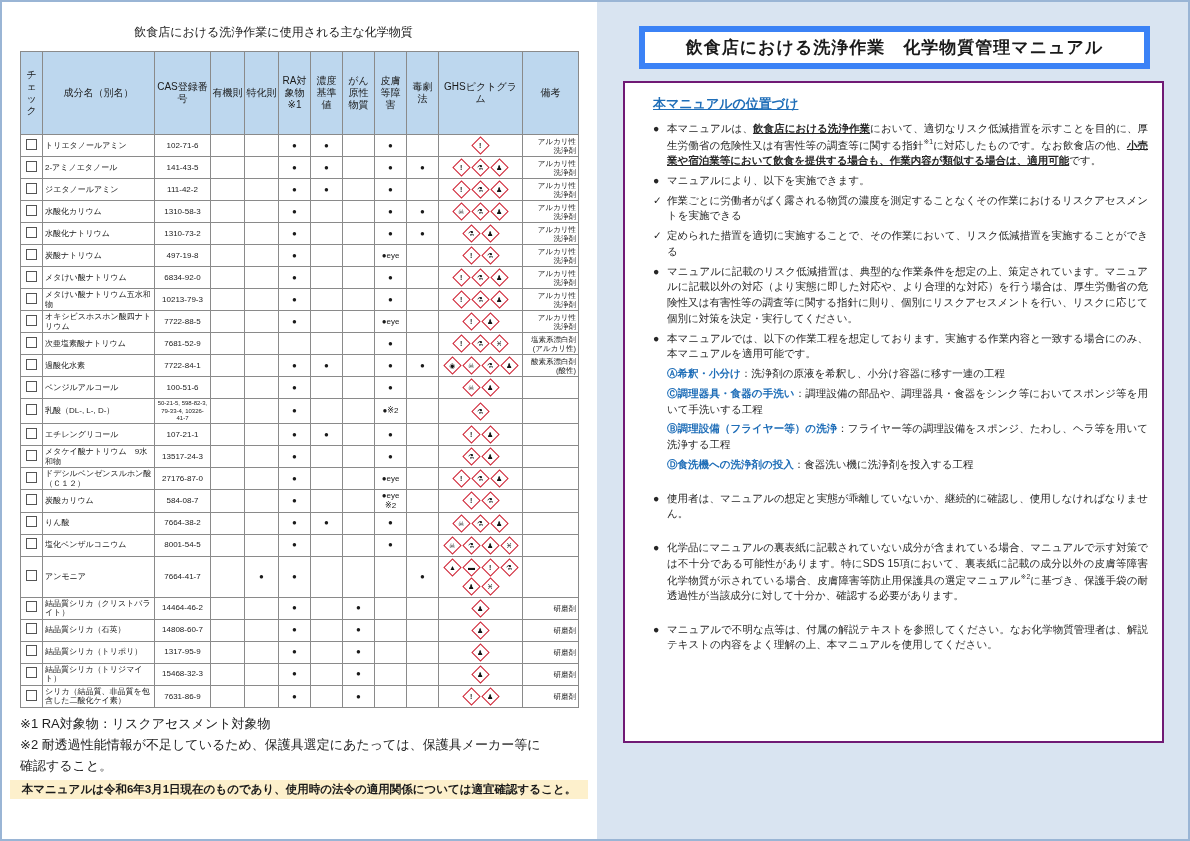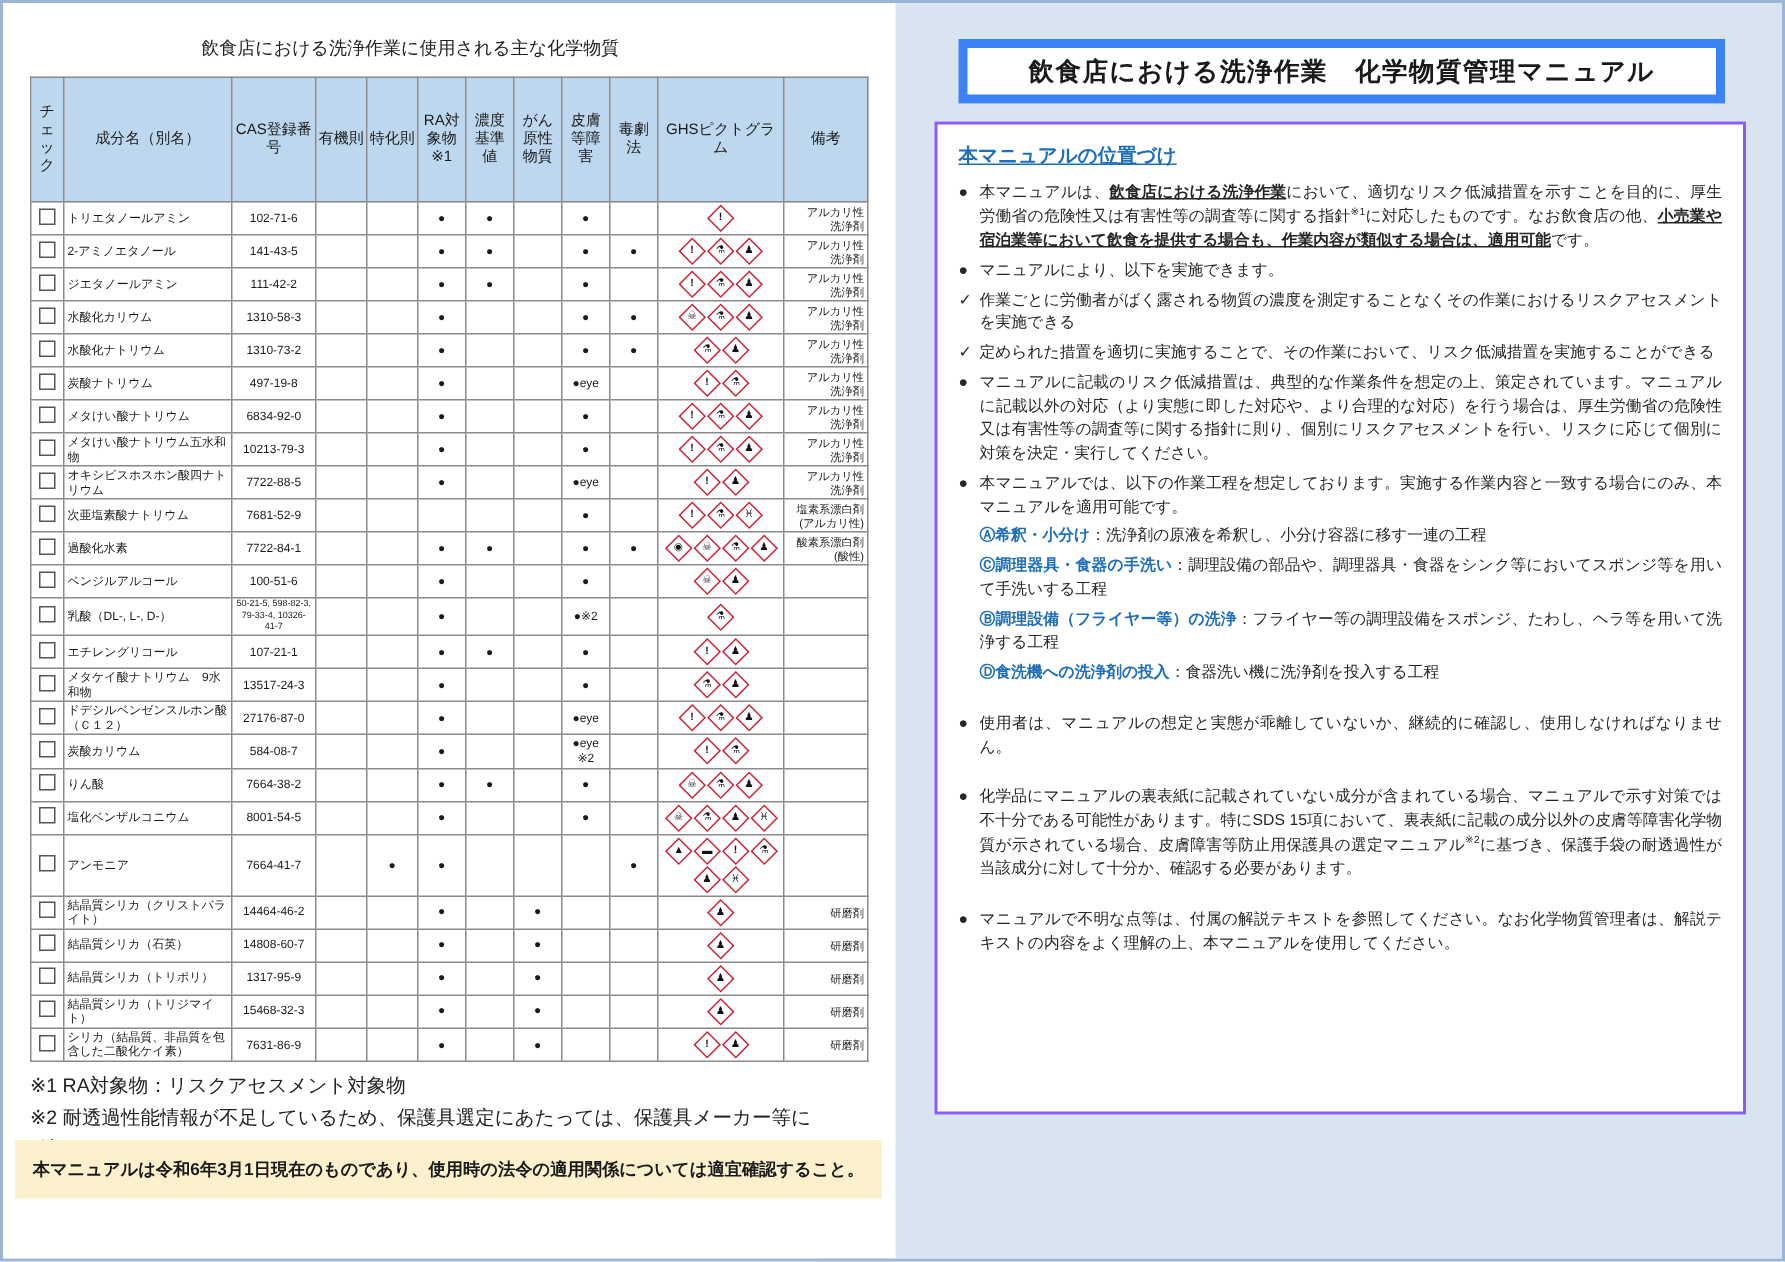--- a/index.html
+++ b/index.html
@@ -14,25 +14,25 @@
   td.c{text-align:center;}
   td.nm{text-align:left;font-size:8px;}
   td.dot{font-size:8px;white-space:pre-line;}
   td.sm{font-size:6px;line-height:1.25;}
   td.rem{text-align:right;font-size:7.5px;white-space:pre-line;}
   .cb{display:inline-block;width:9px;height:9px;border:1px solid #555;background:#fff;}
   .ghs-cell{text-align:center;}
   .gh{display:inline-flex;align-items:center;justify-content:center;width:11px;height:11px;border:1px solid #cf2233;background:#fff;transform:rotate(45deg);margin:3px 3px;}
   .gh>span{transform:rotate(-45deg);font-size:7px;font-weight:bold;color:#111;line-height:1;}
   .tfoot{margin:6px 0 0 18px;font-size:13px;line-height:1.6;color:#222;}
-  .banner{position:absolute;left:8px;bottom:40px;width:578px;background:#fdf0cc;text-align:center;font-weight:bold;font-size:11.5px;padding:12px 0;}
+  .banner{position:absolute;left:8px;bottom:40px;width:578px;background:#fdf0cc;text-align:center;font-weight:bold;font-size:11.5px;padding:2px 0;}
   
   .right{position:absolute;left:595px;top:0;width:591px;height:100%;background:#d9e4f1;}
   .r-title{margin:24px 38px 12px 42px;border:6px solid #3b82f6;background:#fff;text-align:center;font-weight:bold;font-size:17px;padding:4px 0;letter-spacing:1px;}
-  .r-box{margin:0 24px 0 26px;border:2px solid #8b5cf6;background:#fff;padding:10px 14px 12px 14px;min-height:662px;box-sizing:border-box;}
+  .r-box{margin:0 24px 0 26px;border:2px solid #701a75;background:#fff;padding:10px 14px 12px 28px;min-height:662px;box-sizing:border-box;}
   .sec-h{color:#1f6eb8;font-weight:bold;font-size:13px;text-decoration:underline;margin:2px 0 8px 0;}
   .sec-h.later{margin-top:26px;}
   .li{display:flex;margin:4px 0;font-size:10.5px;line-height:1.5;color:#262626;}
   .li .mk{width:14px;flex:none;}
   .li .tx{flex:1;text-align:justify;}
   .li.ind{margin-left:14px;}
   .li.gap{margin-top:18px;}
   .bu{font-weight:bold;text-decoration:underline;}
   .blue{font-weight:bold;color:#1f6eb8;}
   .sup{font-size:65%;vertical-align:super;}

